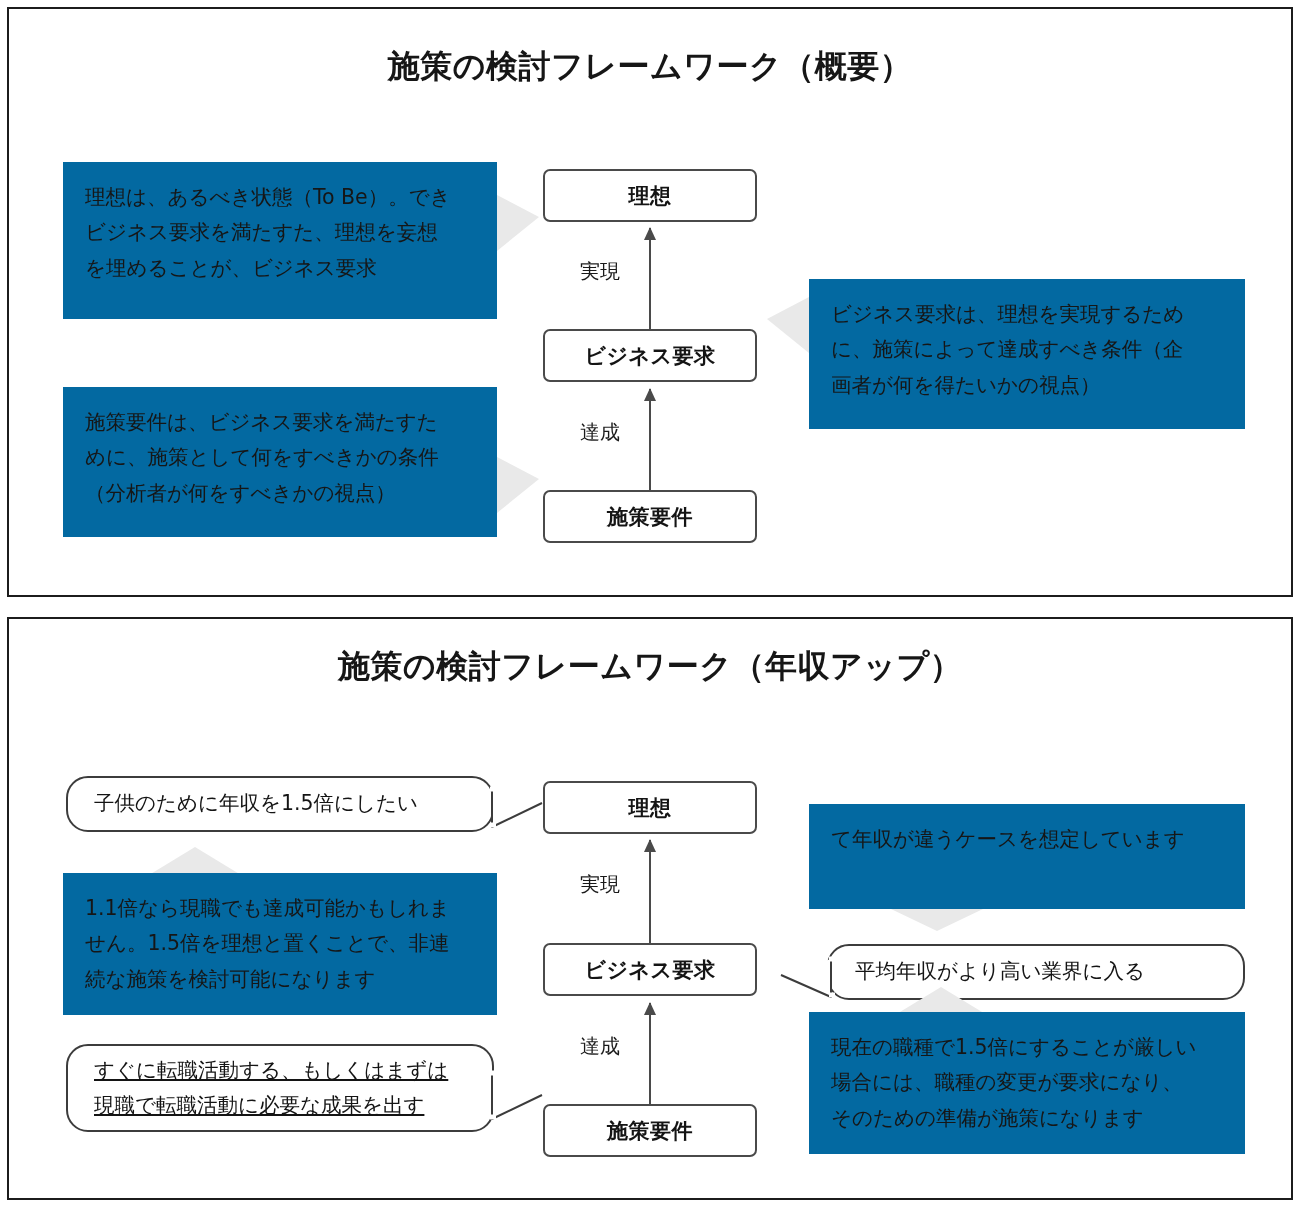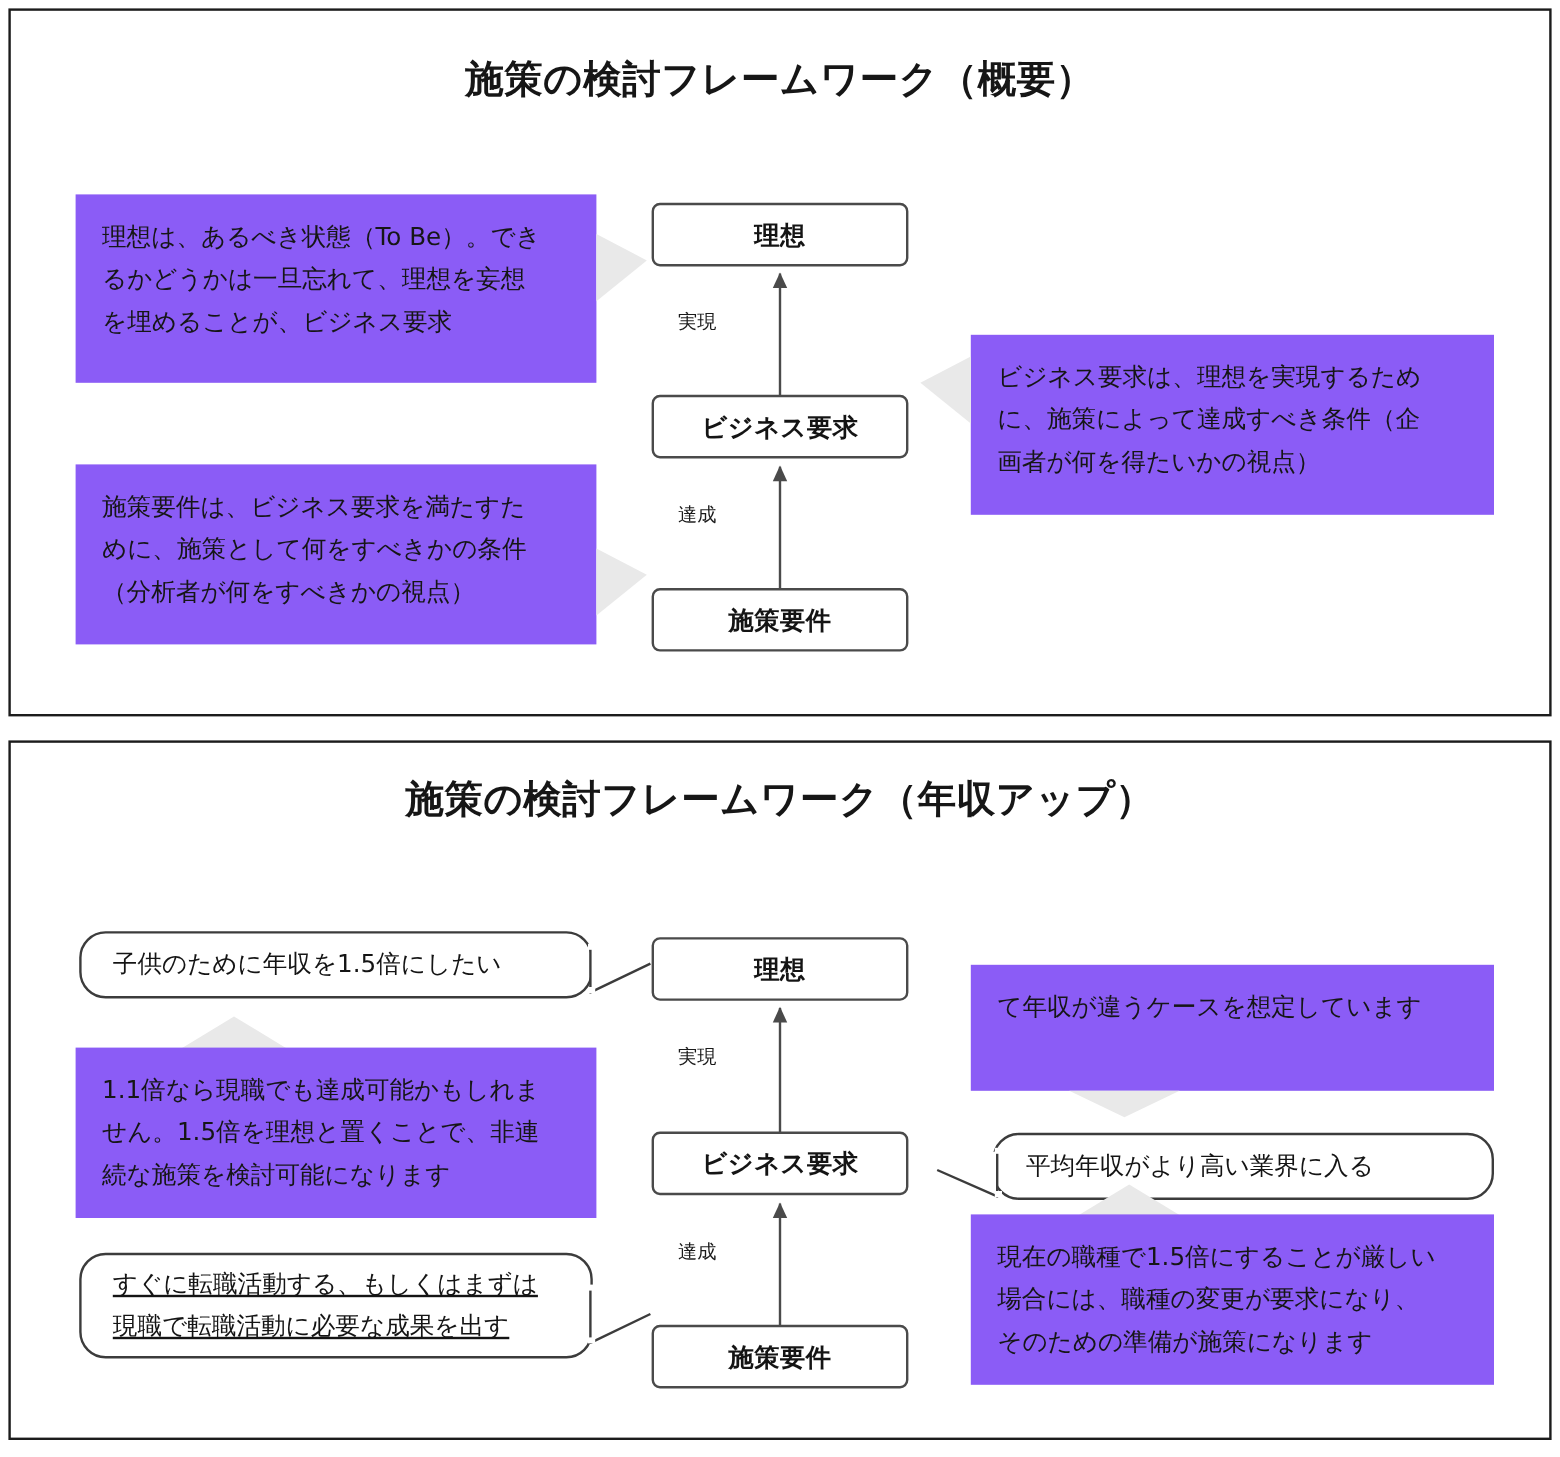--- a/index.html
+++ b/index.html
@@ -71,30 +71,30 @@
     position: absolute;
     top: -1px;
     left: -5px;
     width: 0; height: 0;
     border-left: 6px solid transparent;
     border-right: 6px solid transparent;
     border-bottom: 13px solid #4a4a4a;
   }
   .flow-label {
     position: absolute;
-    font-size: 16px;
+    font-size: 20px;
     color: #1a1a1a;
-    text-align: left;
+    text-align: center;
     white-space: nowrap;
   }
 
   
   .gray-callout {
     position: absolute;
-    background: #8b5cf6;
+    background: #0369a1;
     box-sizing: border-box;
     padding: 18px 22px 16px 22px;
     font-size: 20.5px;
     line-height: 1.72;
     color: #161616;
   }
   .gray-callout .line { white-space: nowrap; display: block; }
 
   .tail {
     position: absolute;
@@ -156,21 +156,21 @@
 
     <div class="flow-box" style="left:534px; top:320px; width:214px; height:53px;">ビジネス要求</div>
 
     <div class="flow-arrow" style="left:640px; top:380px; height:102px;"></div>
     <div class="flow-label" style="left:556px; top:410px; width:70px;">達成</div>
 
     <div class="flow-box" style="left:534px; top:481px; width:214px; height:53px;">施策要件</div>
 
     <div class="gray-callout" style="left:54px; top:153px; width:434px; height:157px;">
       <span class="line">理想は、あるべき状態（To Be）。でき</span>
-      <span class="line">るかどうかは一旦忘れて、理想を妄想</span>
+      <span class="line">ビジネス要求を満たすた、理想を妄想</span>
       <span class="line">を埋めることが、ビジネス要求</span>
     </div>
     <div class="tail tail-right" style="left:488px; top:186px;"></div>
 
     <div class="gray-callout" style="left:54px; top:378px; width:434px; height:150px;">
       <span class="line">施策要件は、ビジネス要求を満たすた</span>
       <span class="line">めに、施策として何をすべきかの条件</span>
       <span class="line">（分析者が何をすべきかの視点）</span>
     </div>
     <div class="tail tail-right" style="left:488px; top:448px;"></div>

